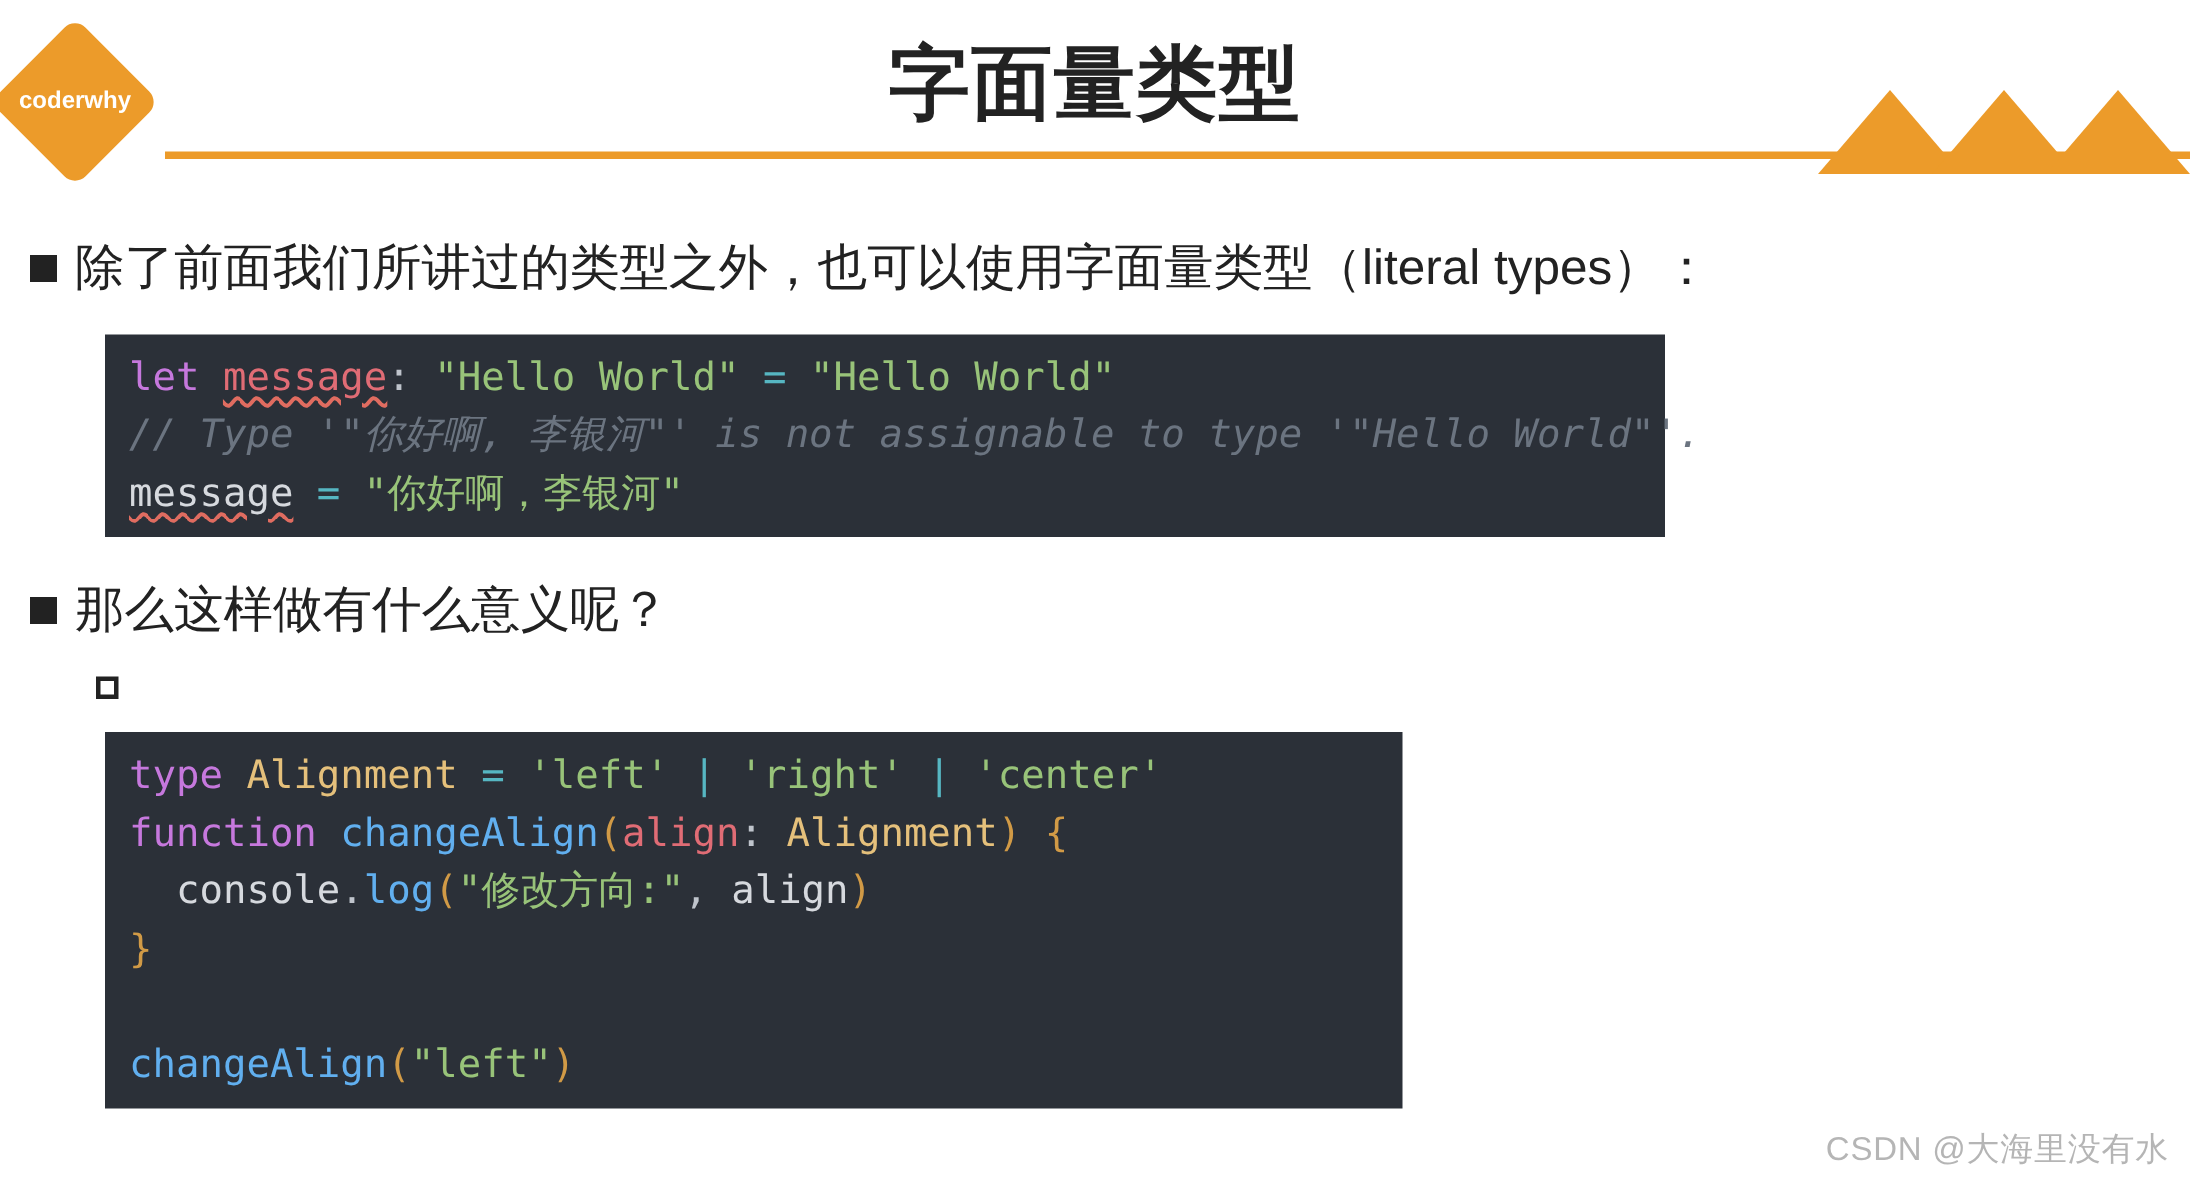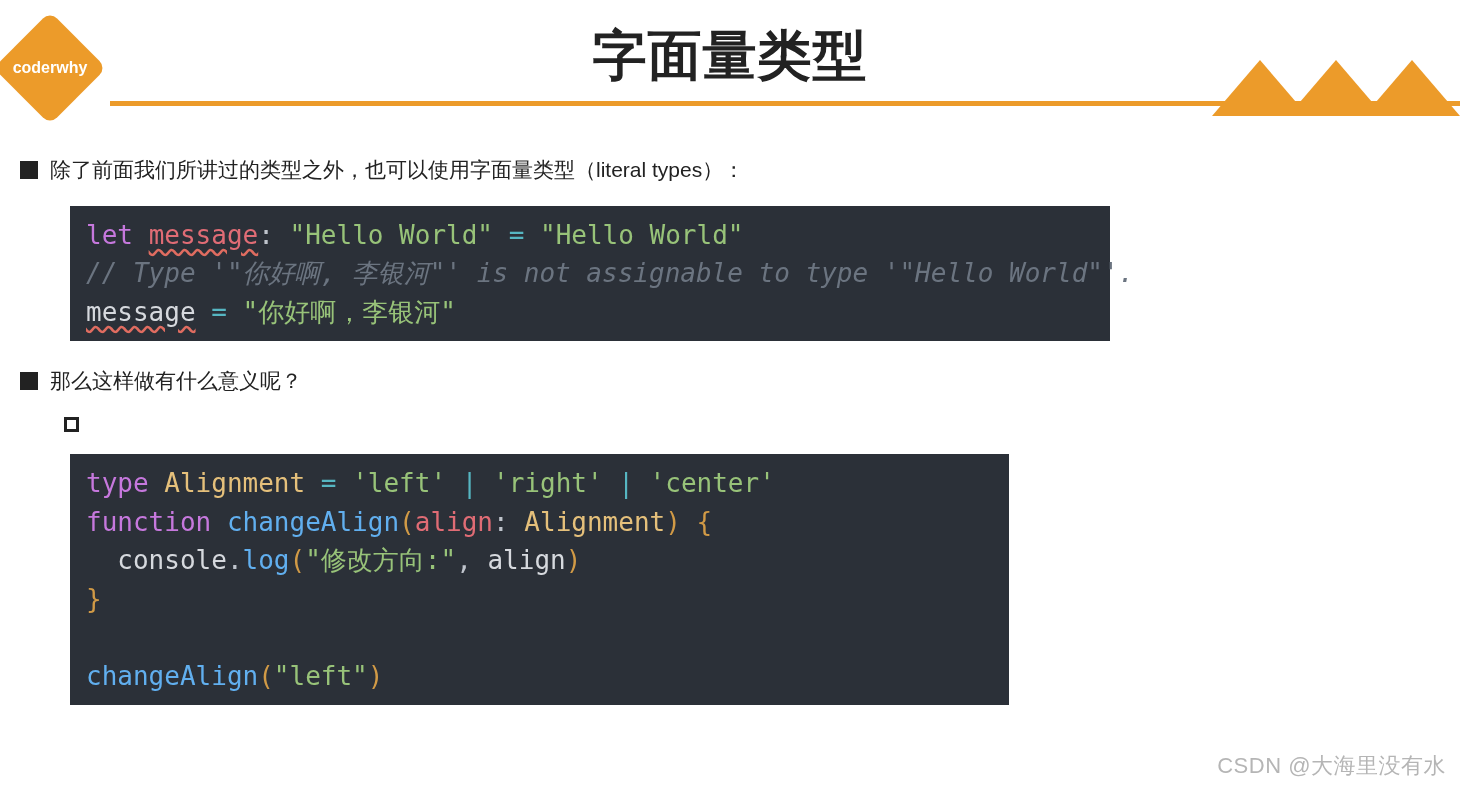--- a/index.html
+++ b/index.html
@@ -70,21 +70,21 @@
     margin-left: -20px;
   }
 
   
   .content {
     padding: 50px 20px 0 20px;
   }
   .bullet-line {
     display: flex;
     align-items: center;
-    font-size: 21px;
+    font-size: 33px;
     color: #222;
     margin-bottom: 22px;
   }
   .solid-square {
     width: 18px; height: 18px;
     background: #222;
     margin-right: 12px;
     flex-shrink: 0;
   }
   .sub-bullet {
@@ -108,21 +108,21 @@
     color: #e6e6e6;
     font-family: "Consolas", "Menlo", monospace;
     font-size: 26px;
     line-height: 1.48;
     padding: 10px 16px;
     margin: 0 0 26px 50px;
     white-space: pre;
     display: inline-block;
   }
   .codeA { width: 1040px; }
-  .codeB { width: 939px; }
+  .codeB { width: 865px; }
 
   .kw-let   { color: #c678dd; }  
   .ident    { color: #e06c75; }  
   .ident-white { color: #d6d9de; }
   .str      { color: #98c379; }  
   .op       { color: #56b6c2; }  
   .paren    { color: #d19a46; }  
   .comment  { color: #6b7480; font-style: italic; }
   .funcname { color: #61afef; }
   .typename { color: #e5c07b; }

